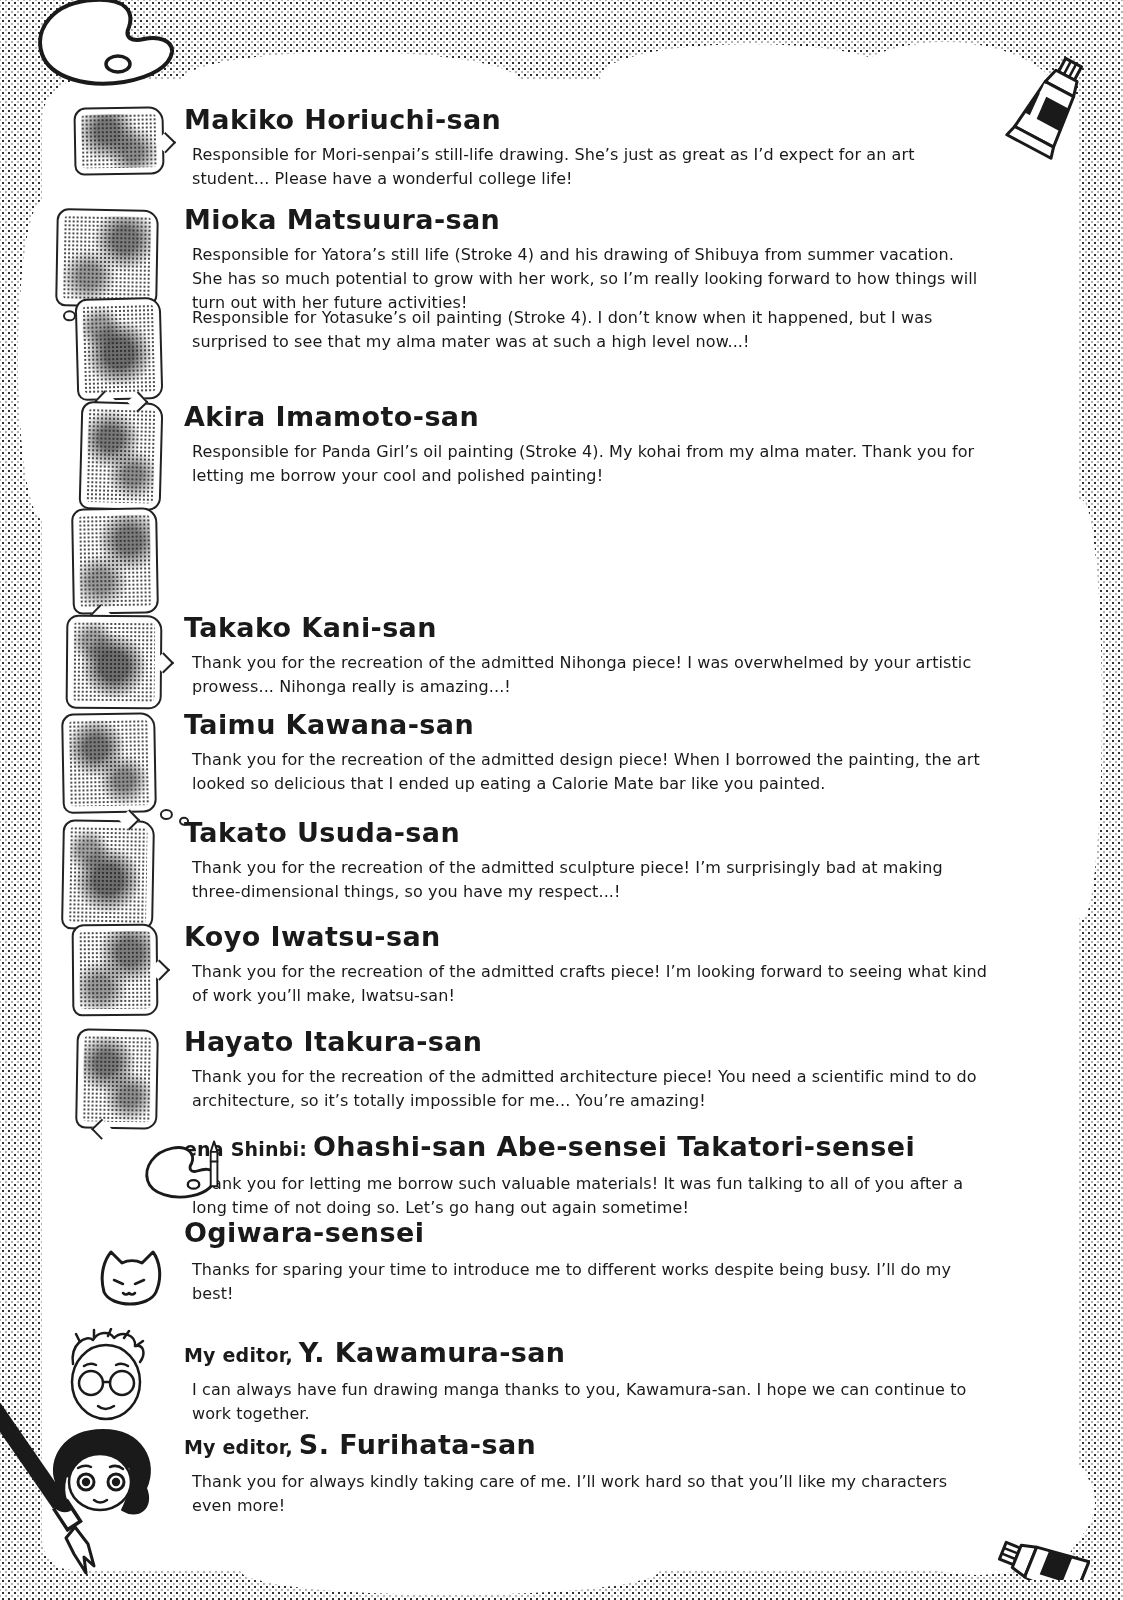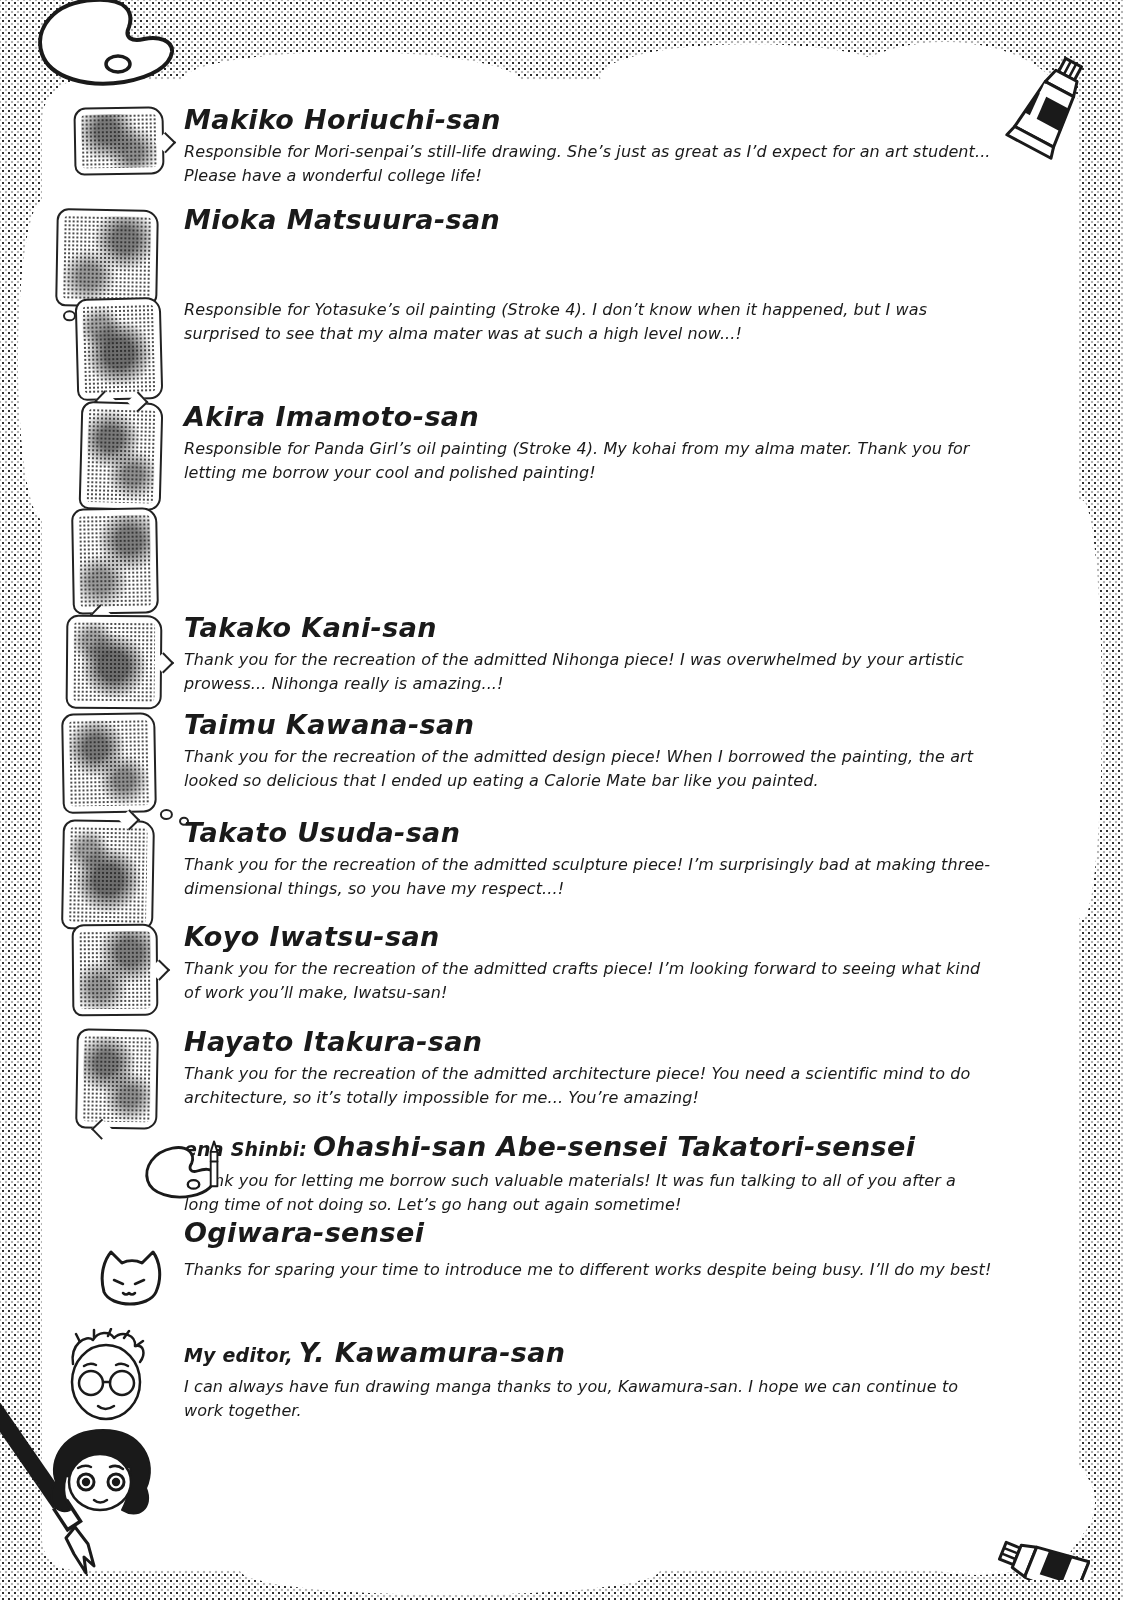--- a/index.html
+++ b/index.html
@@ -22,29 +22,29 @@
   .paper{position:absolute;left:42px;top:80px;right:44px;bottom:30px;background:#fff;border-radius:40px 26px 44px 30px;}
   .blob{position:absolute;background:#fff;border-radius:50%;}
   .blob.b1{left:180px;top:52px;width:340px;height:60px;}
   .blob.b2{left:600px;top:44px;width:300px;height:66px;}
   .blob.b3{left:820px;top:42px;width:250px;height:150px;}   
   .blob.b4{left:860px;top:1430px;width:235px;height:145px;} 
   .blob.b5{left:240px;top:1545px;width:420px;height:50px;}
   .blob.b6{left:18px;top:200px;width:50px;height:320px;}
   .blob.b7{left:1062px;top:500px;width:40px;height:420px;}
 
-  .page{position:absolute;inset:0;font-style:italic;}
+  .page{position:absolute;inset:0;}
 
   
   .entry{position:absolute;left:62px;width:932px;}
   .entry .txt{margin-left:122px;width:812px;}
   h2.name{margin:0 0 5px 0;font-size:27px;line-height:30px;font-weight:bold;letter-spacing:.4px;}
   h2.name .prefix{font-size:19px;font-weight:bold;letter-spacing:.2px;margin-right:6px;}
   .preline{font-size:17px;font-weight:bold;margin:0 0 3px 0;letter-spacing:.2px;}
-  p.body{margin:0;font-size:16px;line-height:24px;font-weight:500;letter-spacing:.1px;}
+  p.body{margin:8px;font-size:16px;line-height:24px;font-weight:500;letter-spacing:.1px;}
 
   
   .thumb{position:absolute;background:#fff;border:2.5px solid #222;border-radius:12px 15px 13px 10px;box-sizing:border-box;}
   .thumb .art{position:absolute;inset:5px;border-radius:5px;
     background-image:
       radial-gradient(circle at 34% 32%,rgba(15,15,15,.62) 11px,rgba(15,15,15,0) 30px),
       radial-gradient(circle at 68% 70%,rgba(25,25,25,.55) 9px,rgba(25,25,25,0) 26px),
       radial-gradient(#3a3a3a .9px,rgba(0,0,0,0) 1.15px);
     background-size:100% 100%,100% 100%,4px 4px;
     opacity:.9;}
@@ -153,20 +153,21 @@
       <p class="body">Responsible for Mori-senpai’s still-life drawing. She’s just as great as I’d expect for an art student... Please have a wonderful college life!</p>
     </div>
   </section>
 
   <section class="entry" style="top:205px">
     <div class="thumb t2 v2 thought">
         <div class="art"></div>
       </div>
     <div class="txt">
       <h2 class="name"><span>Mioka Matsuura-san</span></h2>
+      <p class="body">Responsible for Yatora’s still life (Stroke 4) and his drawing of Shibuya from summer vacation. She has so much potential to grow with her work, so I’m really looking forward to how things will turn out with her future activities!</p>
     </div>
   </section>
 
   <section class="entry" style="top:298px">
     <div class="thumb t3 v3 tail-b">
         <div class="art"></div>
       </div>
     <div class="txt">
       <p class="body">Responsible for Yotasuke’s oil painting (Stroke 4). I don’t know when it happened, but I was surprised to see that my alma mater was at such a high level now...!</p>
     </div>
@@ -286,14 +287,18 @@
     <svg class="icon-abs" style="left:-34px;top:-6px" width="150" height="118" viewBox="0 0 150 118">
       <path class="fb" d="M75,6 C35,6 20,36 28,58 C16,74 28,92 42,86 C34,70 36,60 38,52 C62,58 88,54 102,42 C104,62 100,74 94,86 C110,96 126,84 118,64 C130,38 114,6 75,6 Z"></path>
       <ellipse class="fw" style="stroke-width:2.5" cx="72" cy="58" rx="31" ry="28"></ellipse>
       <circle class="fw" style="stroke-width:3" cx="58" cy="58" r="8"></circle>
       <circle class="fb" cx="58" cy="58" r="3.2"></circle>
       <circle class="fw" style="stroke-width:3" cx="88" cy="58" r="8"></circle>
       <circle class="fb" cx="88" cy="58" r="3.2"></circle>
       <path class="ln" style="stroke-width:2.5" d="M50,44 q7,-4 13,-1 M82,43 q7,-3 13,2"></path>
       <path class="ln" style="stroke-width:2.5" d="M66,76 q6,5 13,0"></path>
     </svg>
+    <div class="txt">
+      <h2 class="name"><span class="prefix">My editor,</span><span>S. Furihata-san</span></h2>
+      <p class="body">Thank you for always kindly taking care of me. I’ll work hard so that you’ll like my characters even more!</p>
+    </div>
   </section>
 </div>
 
 </body></html>

